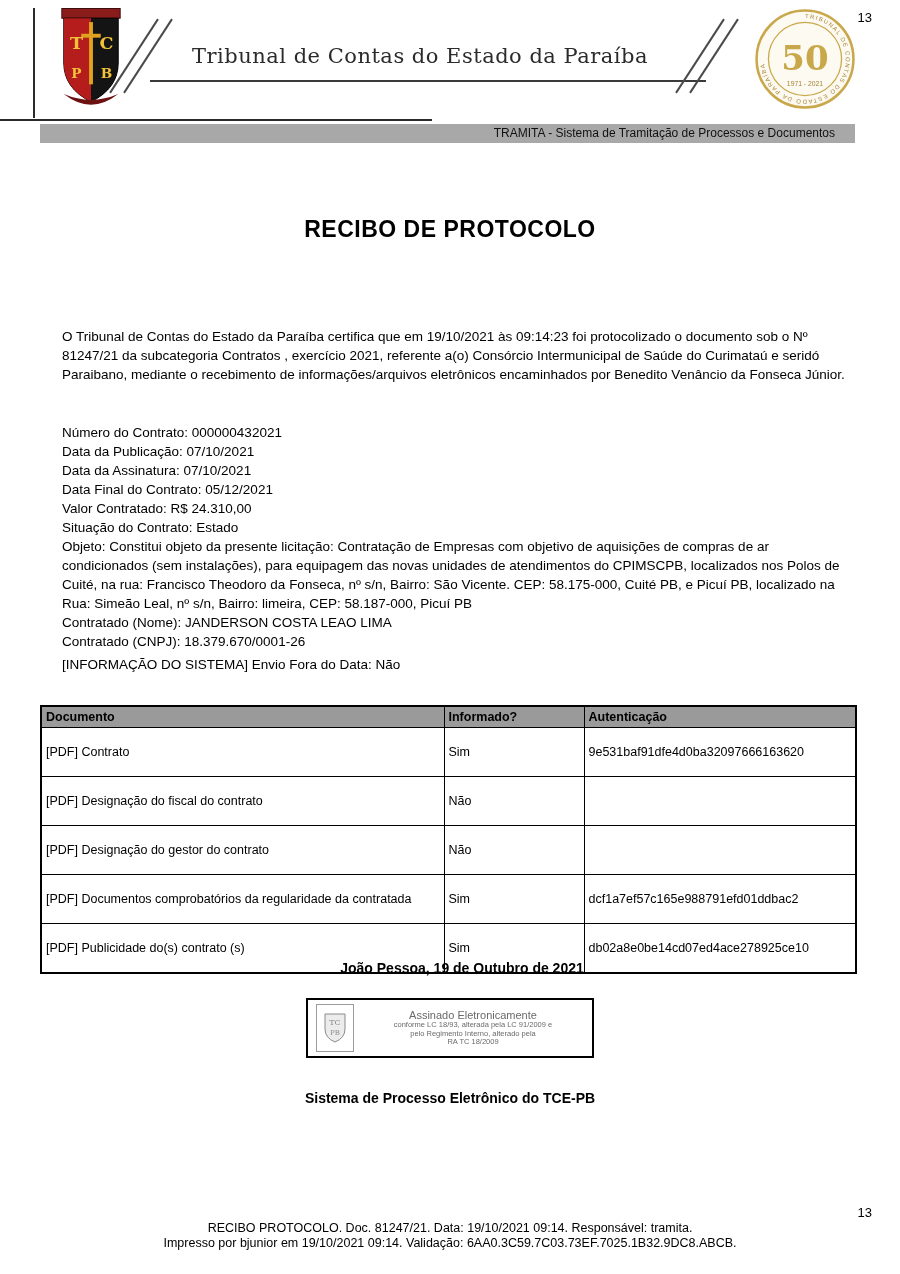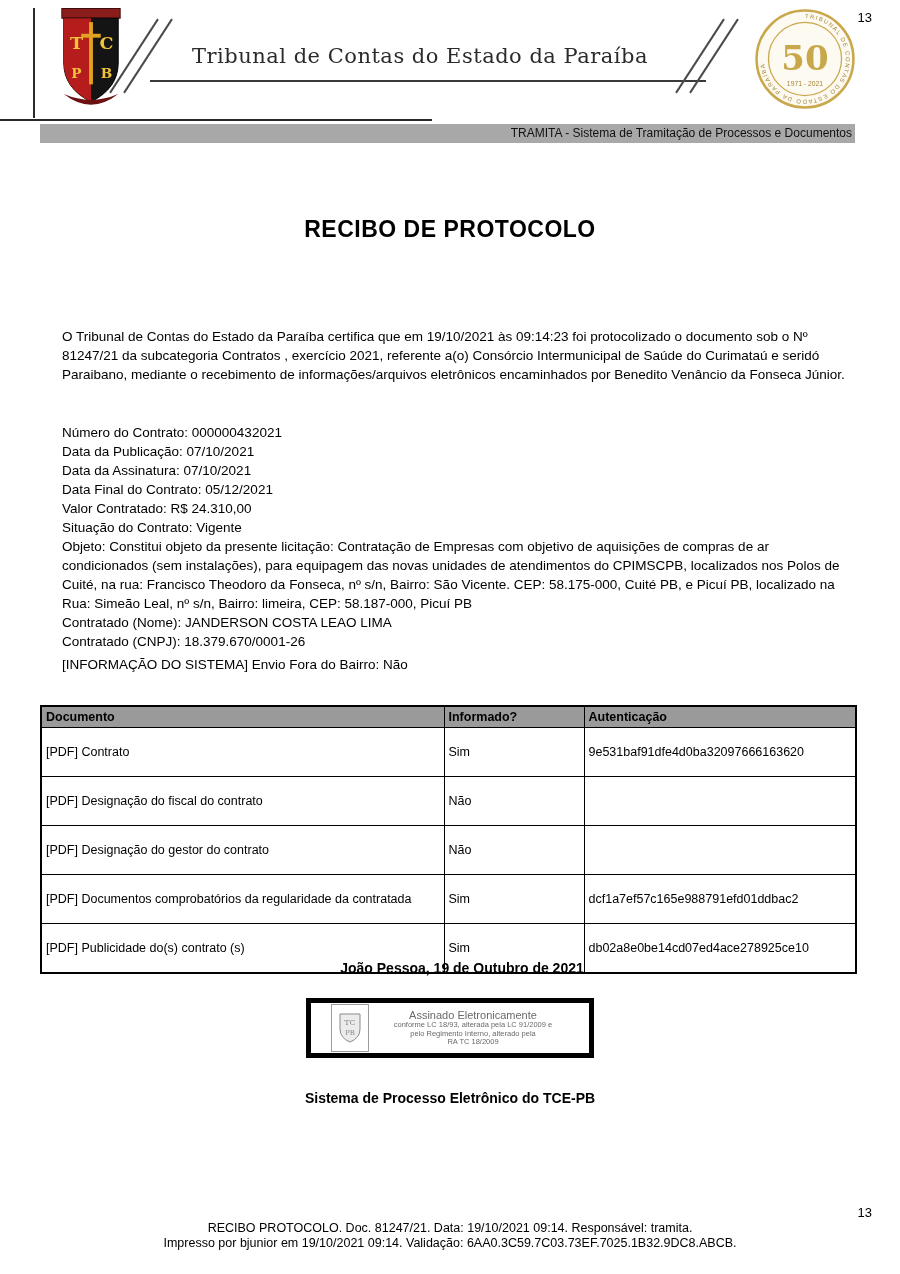--- a/index.html
+++ b/index.html
@@ -11,21 +11,21 @@
   .crest { position:absolute; left:56px; top:5px; width:70px; height:112px; }
   .org-title { position:absolute; left:130px; top:44px; width:580px; text-align:center;
                font-family:"DejaVu Serif", serif; font-size:21px; color:#2b2b2b; letter-spacing:0.5px; }
   .title-rule { position:absolute; left:150px; top:80px; width:556px; height:2px; background:#3a3a3a; }
   .diag { position:absolute; width:2px; height:88px; background:#4a4a4a; transform:rotate(33deg); }
   .diag.l1 { left:133px; top:12px; } .diag.l2 { left:147px; top:12px; }
   .diag.r1 { left:699px; top:12px; } .diag.r2 { left:713px; top:12px; }
   .vline { position:absolute; left:33px; top:8px; width:2px; height:110px; background:#2a2a2a; }
   .hline { position:absolute; left:0; top:119px; width:432px; height:2px; background:#2a2a2a; }
   .tramita { position:absolute; left:40px; top:124px; width:815px; height:19px; background:#a8a8a8;
-             font-size:12px; line-height:19px; text-align:right; padding-right:3px; color:#111; }
+             font-size:12px; line-height:19px; text-align:right; padding-right:20px; color:#111; }
   .pagenum-top { position:absolute; right:28px; top:10px; font-size:13px; }
   .seal { position:absolute; right:44px; top:8px; width:102px; height:102px; }
 
   
   .doc-title { position:absolute; left:0; top:216px; width:900px; text-align:center;
                font-size:23px; font-weight:bold; letter-spacing:0.5px; }
   .intro { position:absolute; left:62px; top:327px; width:792px; font-size:13.5px; line-height:19px; }
   .details { position:absolute; left:62px; top:423px; width:792px; font-size:13.5px; line-height:19px; }
   .sysinfo { position:absolute; left:62px; top:657px; width:792px; font-size:13.5px; }
 
@@ -34,21 +34,21 @@
                font-size:12.5px; border:2px solid #000; table-layout:fixed; }
   .doc-table th { background:#9a9a9a; border:1px solid #000; text-align:left; font-weight:bold;
                   padding:3px 4px; height:21px; }
   .doc-table td { border:1px solid #000; vertical-align:top; padding:17px 4px; height:27px; }
   .col-doc { width:403px; } .col-inf { width:140px; } .col-aut { width:272px; }
 
   
   .city-date { position:absolute; left:12px; top:960px; width:900px; text-align:center;
                font-size:14px; font-weight:bold; }
   .stamp { position:absolute; left:50%; top:998px; transform:translateX(-50%); width:288px; height:60px;
-           border:5px solid #000000; background:#fff; display:flex; align-items:center; padding:20px; }
+           border:2px solid #000000; background:#fff; display:flex; align-items:center; padding:8px; }
   .stamp-iconbox { width:38px; height:48px; border:1px solid #9c9c9c; display:flex; align-items:center;
                    justify-content:center; margin-right:8px; flex:0 0 auto; }
   .stamp-text { flex:1; text-align:center; color:#6a6a6a; }
   .stamp-title { font-size:11px; color:#6a6a6a; }
   .stamp-small { font-size:7.5px; line-height:8.5px; color:#6a6a6a; }
   .system-label { position:absolute; left:0; top:1090px; width:900px; text-align:center;
                   font-size:14px; font-weight:bold; }
 
   
   .footer { position:absolute; left:0; top:1221px; width:900px; text-align:center;
@@ -102,27 +102,27 @@
   <div class="doc-title">RECIBO DE PROTOCOLO</div>
 
   <div class="intro">O Tribunal de Contas do Estado da Paraíba certifica que em 19/10/2021 às 09:14:23 foi protocolizado o documento sob o Nº 81247/21 da subcategoria Contratos , exercício 2021, referente a(o) Consórcio Intermunicipal de Saúde do Curimataú e seridó Paraibano, mediante o recebimento de informações/arquivos eletrônicos encaminhados por Benedito Venâncio da Fonseca Júnior.</div>
 
   <div class="details">
     <div>Número do Contrato: 000000432021</div>
     <div>Data da Publicação: 07/10/2021</div>
     <div>Data da Assinatura: 07/10/2021</div>
     <div>Data Final do Contrato: 05/12/2021</div>
     <div>Valor Contratado: R$ 24.310,00</div>
-    <div>Situação do Contrato: Vigente</div>
+    <div>Situação do Contrato: Estado</div>
     <div>Objeto: Constitui objeto da presente licitação: Contratação de Empresas com objetivo de aquisições de compras de ar condicionados (sem instalações), para equipagem das novas unidades de atendimentos do CPIMSCPB, localizados nos Polos de Cuité, na rua: Francisco Theodoro da Fonseca, nº s/n, Bairro: São Vicente. CEP: 58.175-000, Cuité PB, e Picuí PB, localizado na Rua: Simeão Leal, nº s/n, Bairro: limeira, CEP: 58.187-000, Picuí PB</div>
     <div>Contratado (Nome): JANDERSON COSTA LEAO LIMA</div>
     <div>Contratado (CNPJ): 18.379.670/0001-26</div>
   </div>
 
-  <div class="sysinfo">[INFORMAÇÃO DO SISTEMA] Envio Fora do Bairro: Não</div>
+  <div class="sysinfo">[INFORMAÇÃO DO SISTEMA] Envio Fora do Data: Não</div>
 
   <table class="doc-table">
     <thead>
       <tr>
         <th class="col-doc">Documento</th>
         <th class="col-inf">Informado?</th>
         <th class="col-aut">Autenticação</th>
       </tr>
     </thead>
     <tbody>

